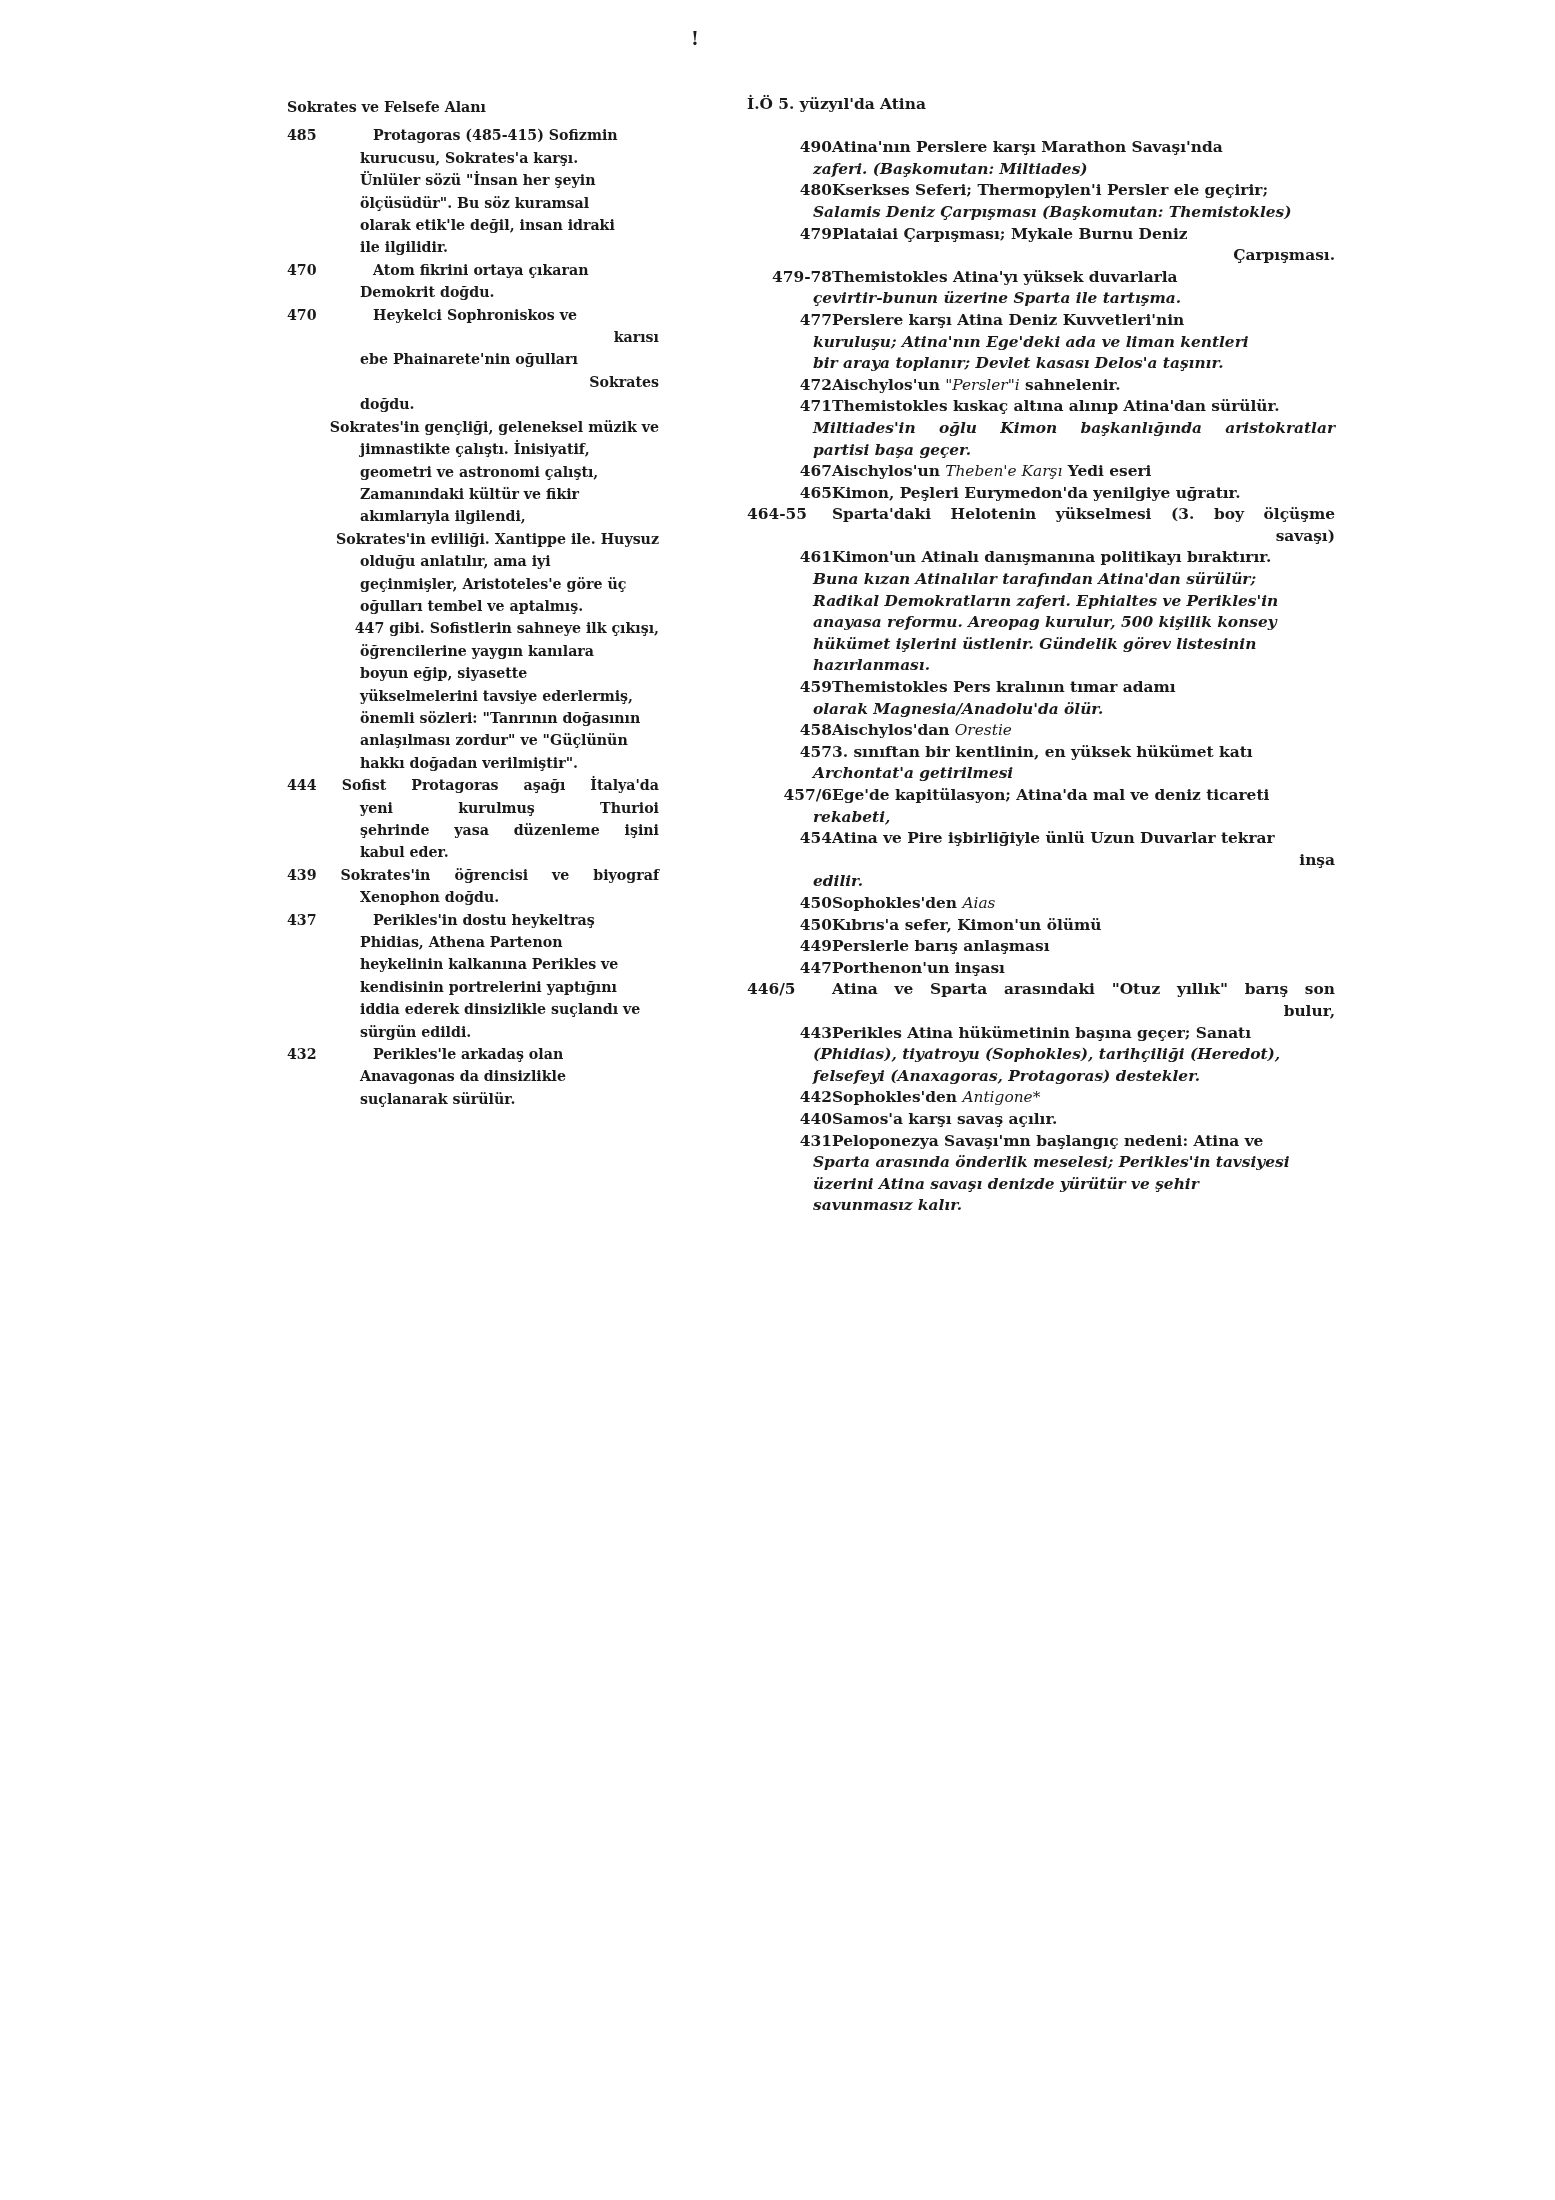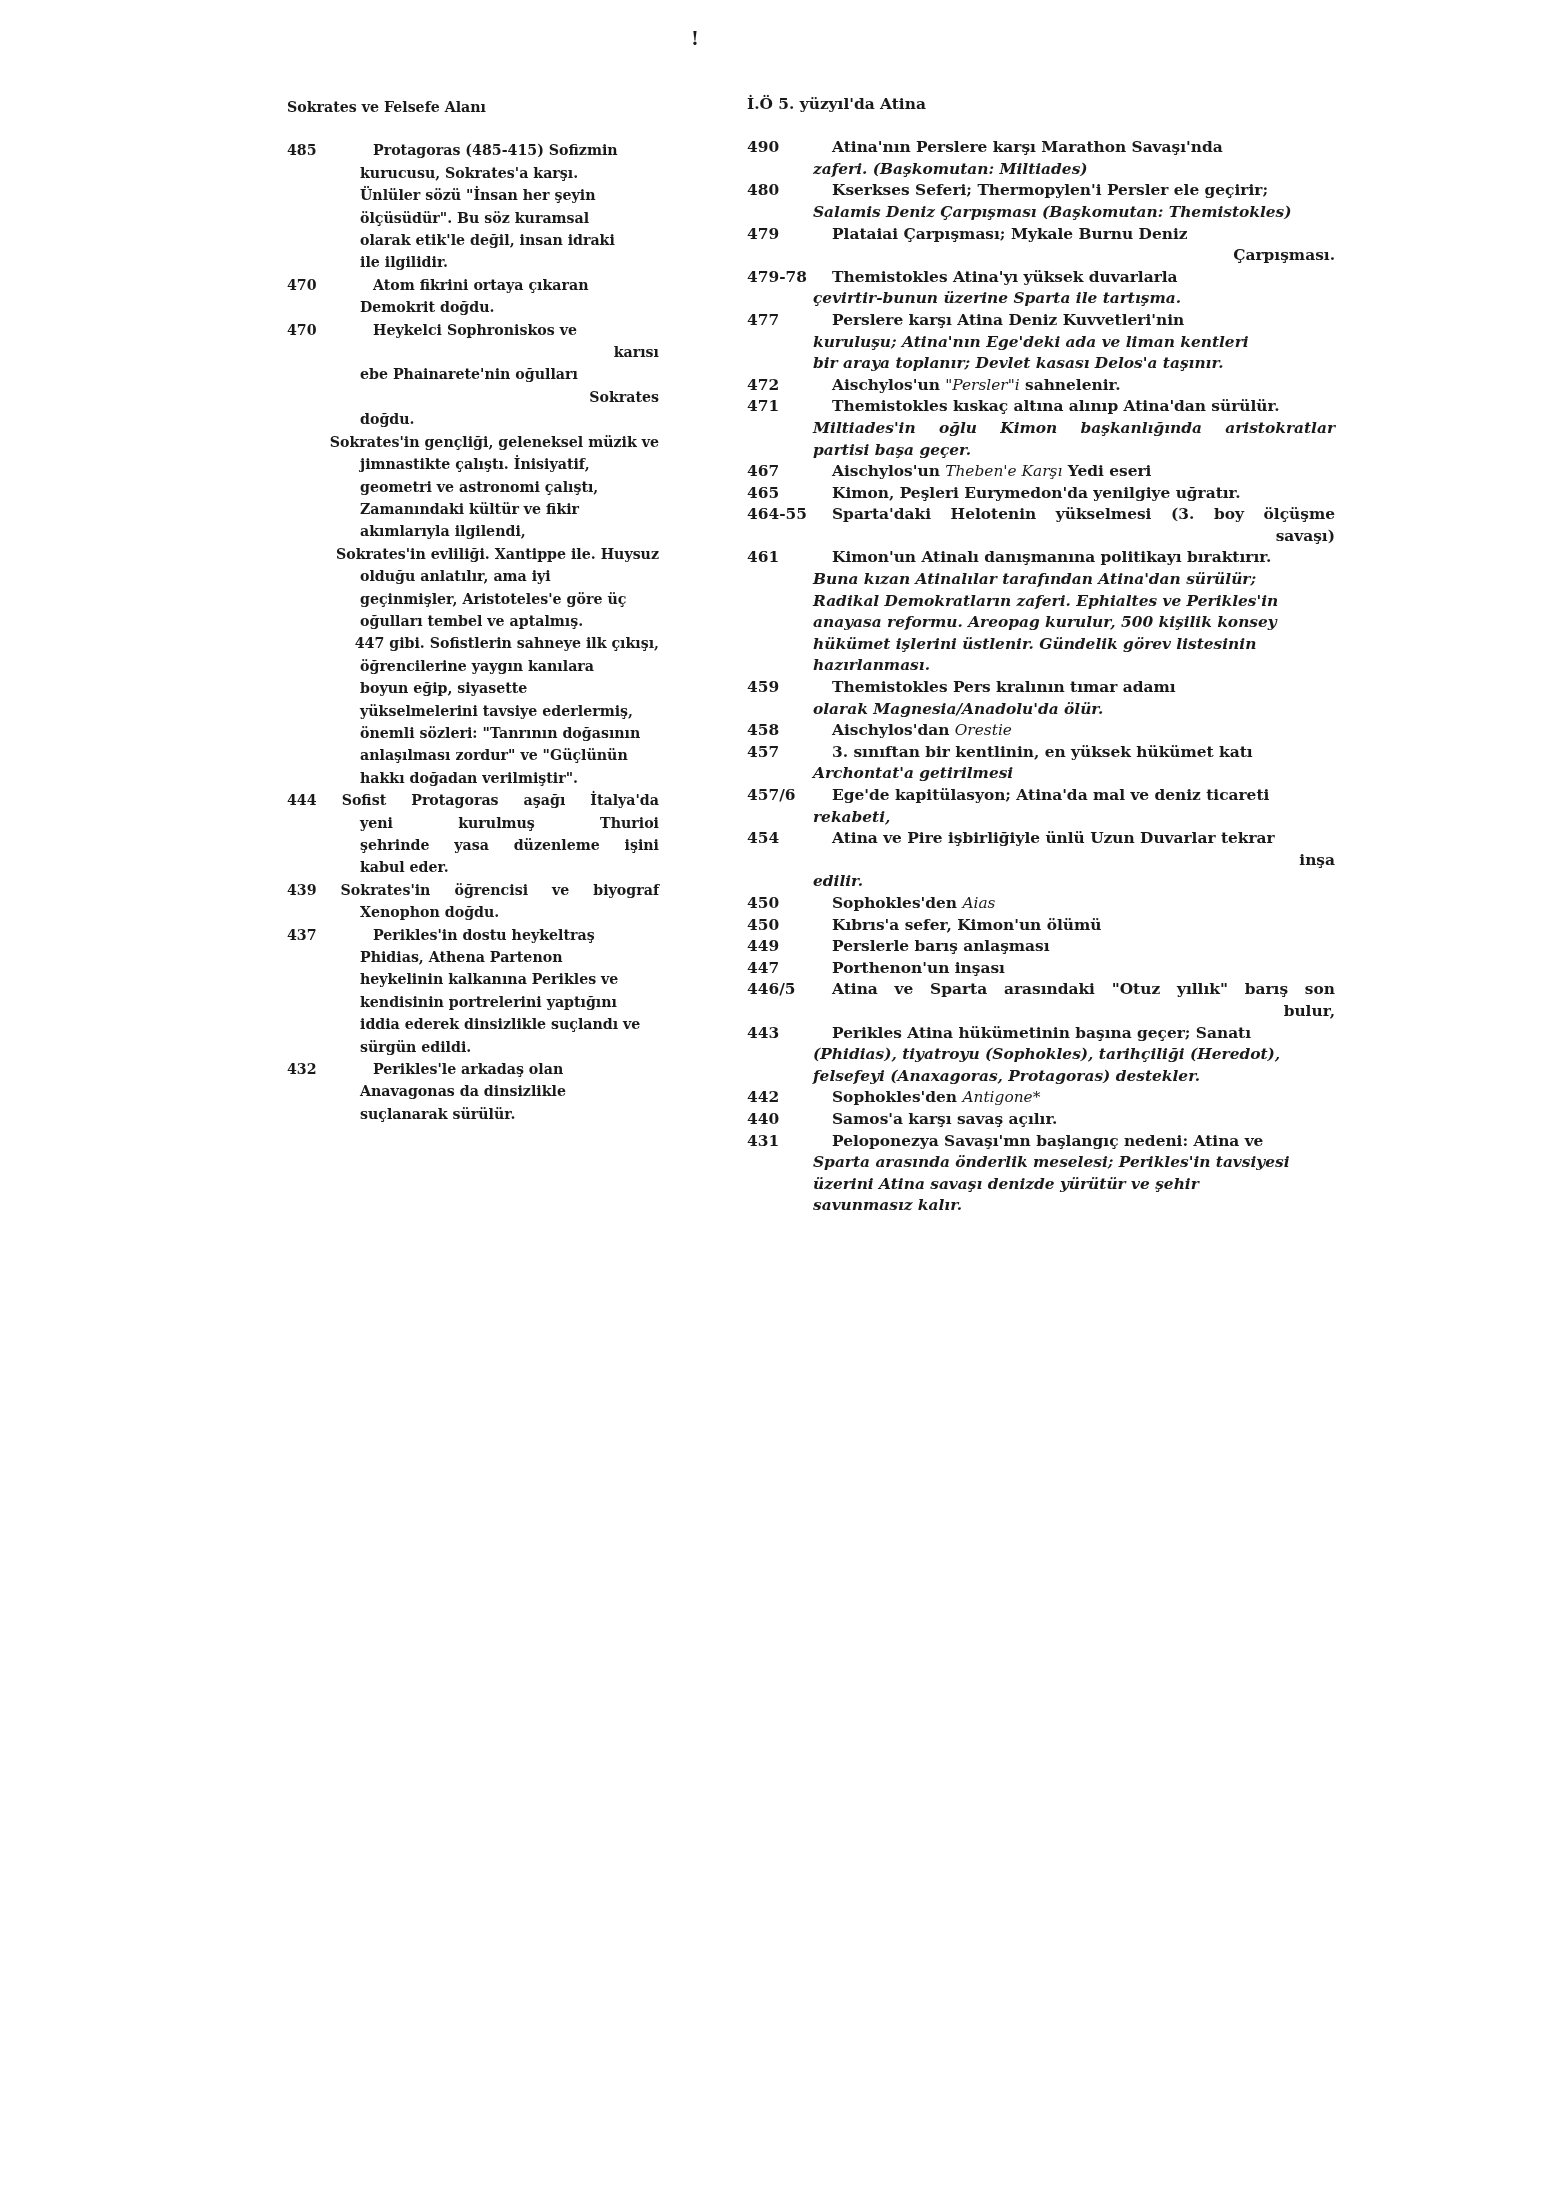--- a/index.html
+++ b/index.html
@@ -7,27 +7,27 @@
     position:relative; width:1555px; height:2200px;
     background:#ffffff; color:#1a1a1a;
     font-family:"DejaVu Serif","Liberation Serif",serif;
     font-weight:bold; overflow:hidden;
   }
   .top-mark{position:absolute; left:691px; top:28px; font-size:18px;}
   .col{position:absolute;}
   .col-left{left:287px; top:96px; width:372px; font-size:14.2px; line-height:22.4px;}
   .col-right{left:715px; top:94px; width:588px; font-size:15.4px; line-height:21.6px;margin-left:32px;}
   .col-title{font:inherit; margin:0;}
-  .col-left  .col-title{margin-bottom:21px;}
+  .col-left  .col-title{margin-bottom:6px;}
   .col-right .col-title{margin-bottom:21.6px;}
   .line{white-space:nowrap;}
   .line.justify{white-space:normal; text-align:justify; text-align-last:justify;}
   .yr{display:inline-block; vertical-align:top;}
   .col-left  .yr{width:86px;}
-  .col-right .yr{width:85px;}
+  .col-right .yr{width:85px;text-align:right;}
   .col-left  .line.body{padding-left:73px;}
   .col-right .line.body{padding-left:66px;font-style:italic;}
   .line.flush{padding-left:0;text-align:right;}
   .it{font-style:italic; font-weight:normal;}
 </style>
 </head>
 <body>
 
 <div class="page">
   <div class="top-mark">!</div>

